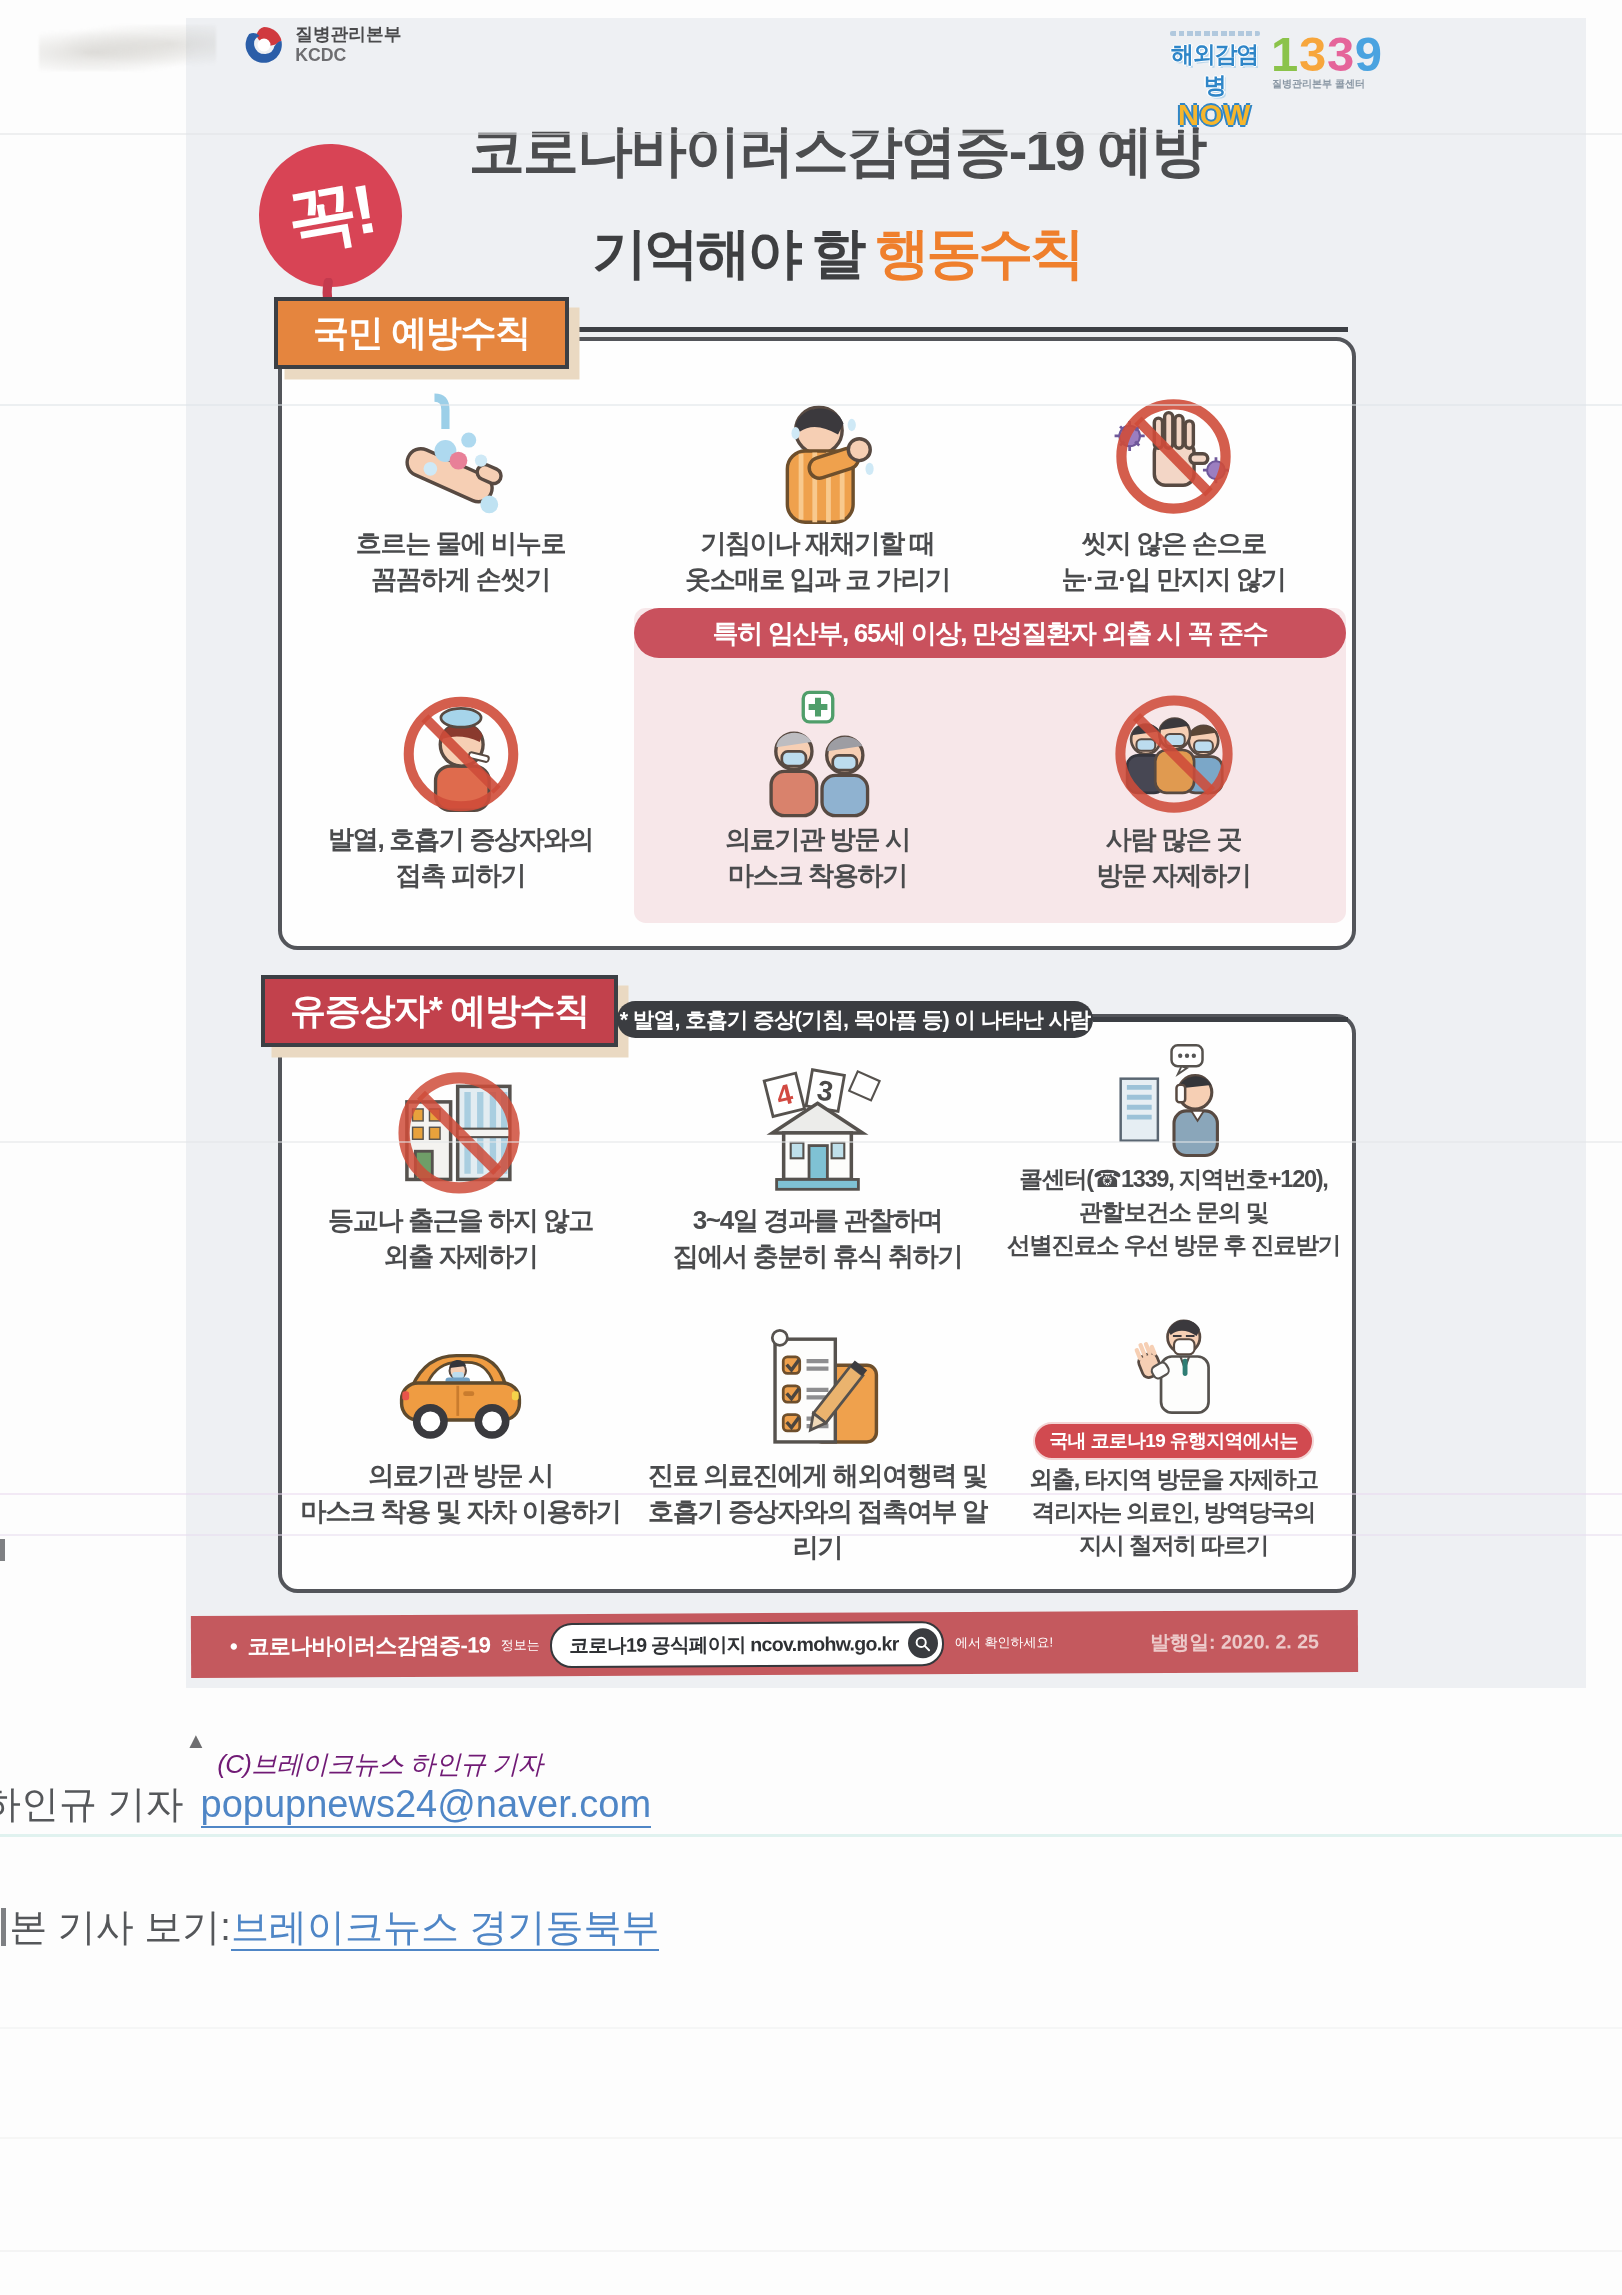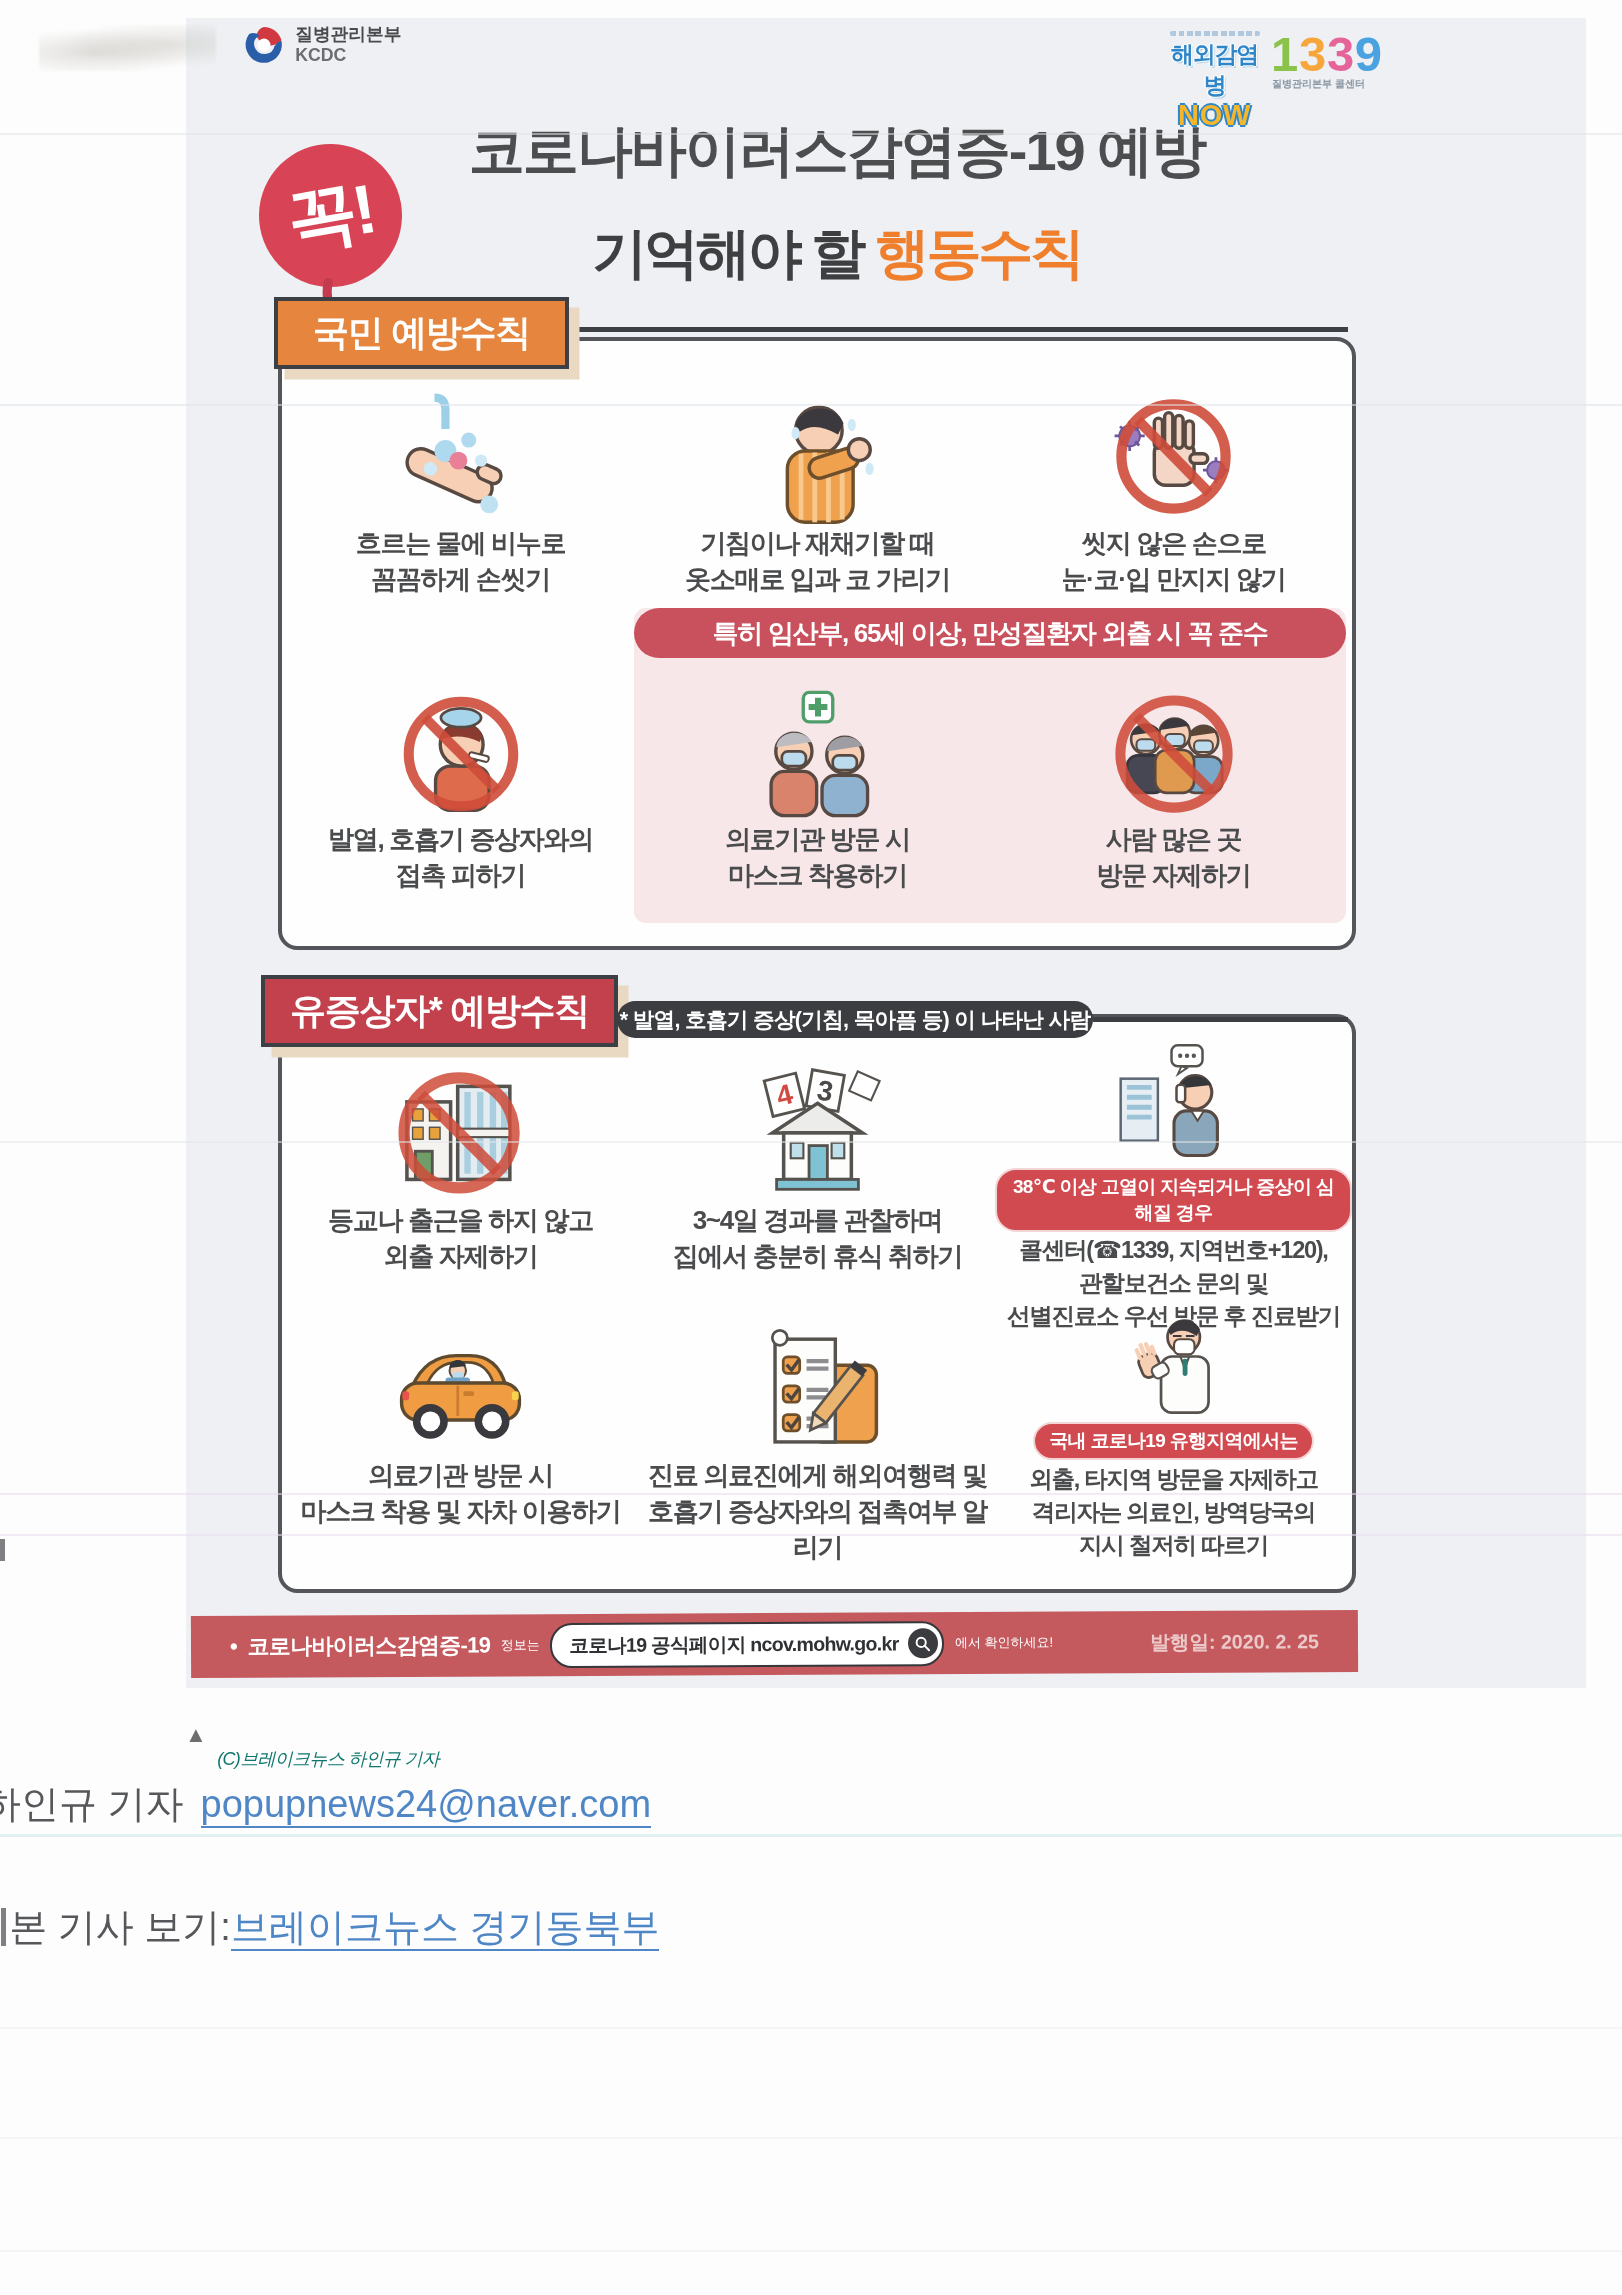--- a/index.html
+++ b/index.html
@@ -80,21 +80,21 @@
   .fb-bold{color:#fff;font-weight:800;font-size:22px;letter-spacing:-0.7px;}
   .fb-dim{color:#ffffff;font-size:13px;font-weight:400;}
   .search-pill{display:flex;align-items:center;background:#fff;border:2.6px solid #35373b;border-radius:22px;
     height:41px;padding:0 4.6px 0 17px;gap:9.2px;}
   .search-pill .lbl{font-size:19.6px;font-weight:800;color:#2f3134;letter-spacing:-0.7px;}
   .mag{width:30px;height:30px;border-radius:50%;background:#3a3c40;display:flex;align-items:center;justify-content:center;}
   .fb-date{margin-left:auto;color:#ecc9c9;font-size:19.6px;font-weight:700;}
 
   .credit{position:absolute;left:185px;top:1699px;display:flex;align-items:center;gap:10.5px;z-index:6;}
   .credit .tri{font-size:22px;color:#6e6e70;}
-  .credit .txt{font-style:italic;font-size:18px;color:#0f766e;letter-spacing:-0.7px;margin-top:48px;}
+  .credit .txt{font-style:italic;font-size:26px;color:#701a75;letter-spacing:-0.7px;margin-top:48px;}
 
   .byline{position:absolute;left:-17px;top:1779px;font-size:38px;color:#55575a;z-index:6;white-space:nowrap;}
   .article-line{position:absolute;left:9.2px;top:1902px;font-size:38px;color:#55575a;z-index:6;white-space:nowrap;}
   .blue-link{color:#4f86c6;text-decoration:none;border-bottom:2.6px solid #4f86c6;padding-bottom:1.3px;}
   .gap{display:inline-block;width:17px;}
 </style>
 </head>
 <body>
 
 <div class="page">
@@ -359,23 +359,20 @@
               <circle cx="121" cy="27" r="3.5" fill="#555"></circle>
               <circle cx="132" cy="27" r="3.5" fill="#555"></circle>
             <path d="M112 44 l-6 13 15 -10z" fill="#fff" stroke="#56524e" stroke-width="3"></path>
             <circle cx="134" cy="86" r="27" fill="#f6cfb4" stroke="#584a42" stroke-width="5"></circle>
             <path d="M108 80 a27 22 0 0 1 52 -6z" fill="#35363a"></path>
             <rect x="104" y="74" width="14" height="28" rx="5" fill="#fdfdfd" stroke="#584a42" stroke-width="4"></rect>
             <rect x="100" y="116" width="70" height="72" rx="20" fill="#8aa6ba" stroke="#584a42" stroke-width="5"></rect>
             <path d="M128 116 l10 16 10 -16z" fill="#fff" stroke="#584a42" stroke-width="3"></path>
           </svg>
         </div>
-        <div>
-          <span class="mini-badge">38℃ 이상 고열이 지속되거나 증상이 심해질 경우</span>
-        </div>
         <div class="cap small">콜센터(☎1339, 지역번호+120),</div>
         <div class="cap small">관할보건소 문의 및</div>
         <div class="cap small">선별진료소 우선 방문 후 진료받기</div>
       </div>
 
       <div class="cell" style="left:0;top:296px;">
         <div class="iconwrap" style="height:143px;">
           <svg width="137" height="137" viewBox="0 0 200 200">
             <path d="M30 96 q20 -44 64 -44 h20 q40 0 52 44z" fill="#ef9c42" stroke="#5e4a2e" stroke-width="5"></path>
             <path d="M52 92 q14 -30 44 -30 h14 q28 0 38 30z" fill="#fff" stroke="#5e4a2e" stroke-width="4"></path>

